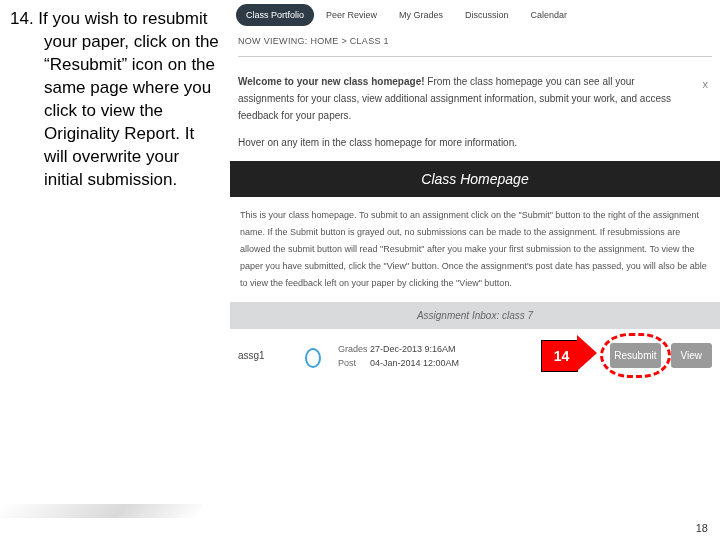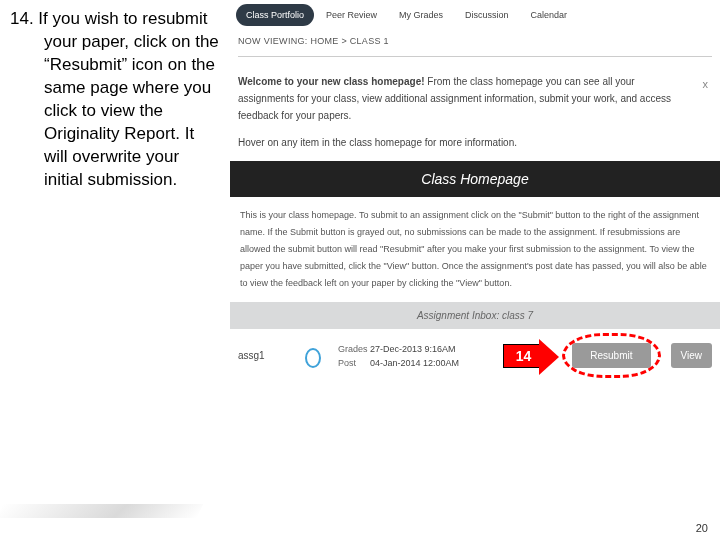--- a/index.html
+++ b/index.html
@@ -135,21 +135,21 @@
     align-items: center;
     gap: 6px;
   }
   .callout {
     background: #ff0000;
     color: #fff;
     font-size: 14px;
     font-weight: bold;
     padding: 3px 8px 3px 12px;
     position: relative;
-    height: 24px;
+    height: 32px;
     display: flex;
     align-items: center;
     border: 1px solid #000;
   }
   .callout:after {
     content: "";
     position: absolute;
     right: -20px;
     top: -6px;
     width: 0; height: 0;
@@ -159,21 +159,21 @@
   }
   .resubmit-wrap {
     position: relative;
     margin-left: 22px;
     padding: 4px;
   }
   .resubmit-btn {
     background: #9a9a9a;
     color: #fff;
     font-size: 10px;
-    padding: 7px 18px;
+    padding: 7px 4px;
     border-radius: 3px;
     border: none;
     display: inline-block;
   }
   .dashed-circle {
     position: absolute;
     left: -6px;
     top: -6px;
     right: -6px;
     bottom: -6px;
@@ -181,21 +181,20 @@
     border-radius: 50% / 60%;
     pointer-events: none;
   }
   .view-btn {
     background: #9a9a9a;
     color: #fff;
     font-size: 10px;
     padding: 7px 10px;
     border-radius: 3px;
     border: none;
-    margin-left: 10px;
   }
   .slide-num {
     position: absolute;
     right: 12px;
     bottom: 6px;
     font-size: 11px;
     color: #333;
   }
   .bottom-shadow {
     position: absolute;
@@ -265,13 +264,13 @@
           <div class="dashed-circle"></div>
         </div>
         <button class="view-btn">View</button>
       </div>
     </div>
 
   </div>
 </div>
 
 <div class="bottom-shadow"></div>
-<div class="slide-num">20</div>
+<div class="slide-num">18</div>
 
 </body></html>

